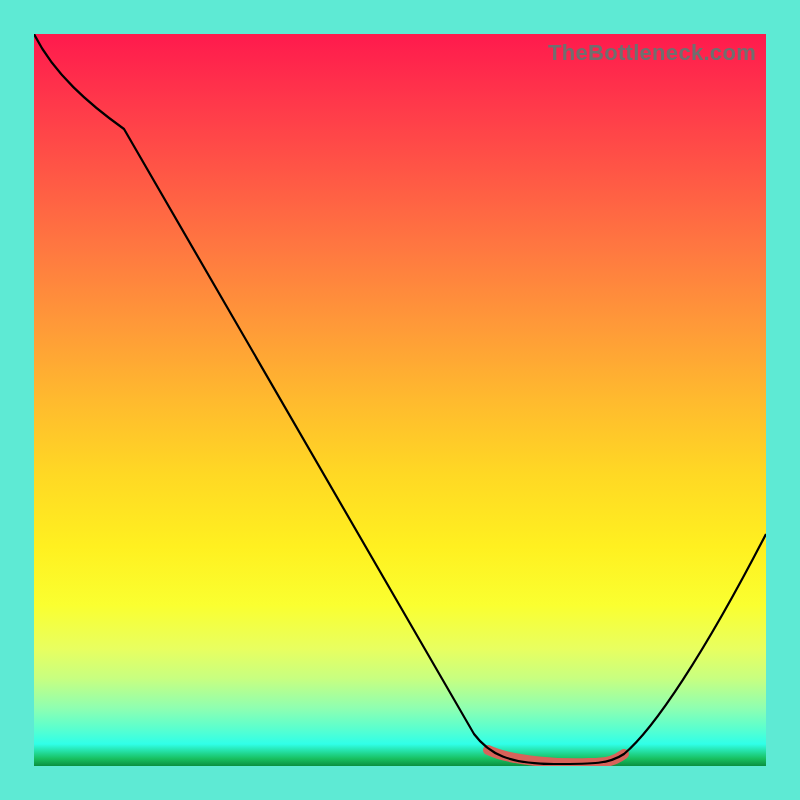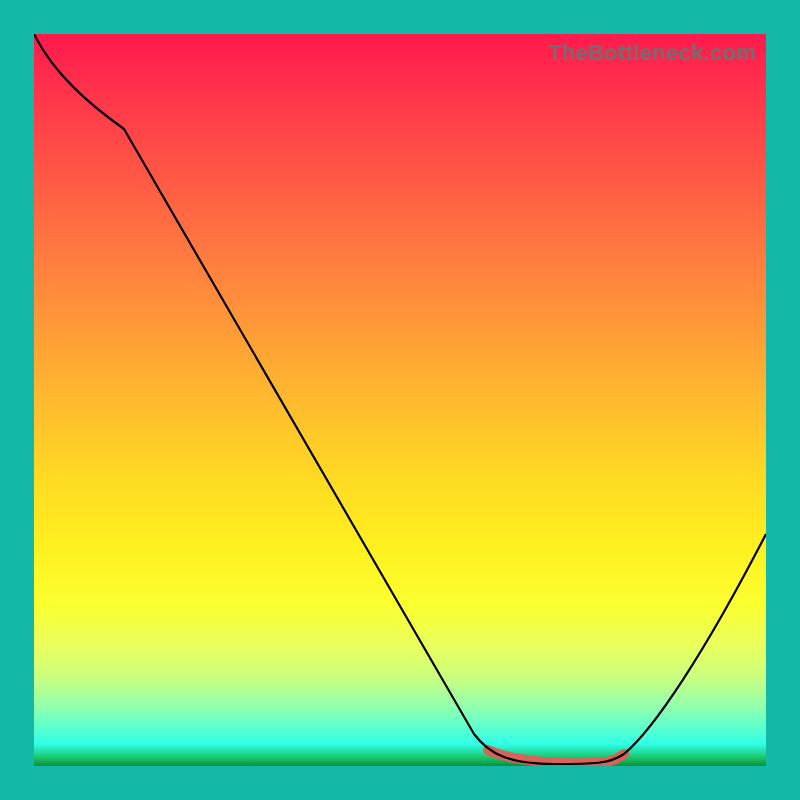--- a/index.html
+++ b/index.html
@@ -1,20 +1,20 @@
 <!DOCTYPE html>
 <html><head>
 <meta charset="utf-8">
 <style>
   * { margin: 0; padding: 0; box-sizing: border-box; }
   html, body { width: 800px; height: 800px; overflow: hidden; background: #000; }
   .outer {
     width: 800px;
     height: 800px;
-    background: #14b8a6;
+    background: #5eead4;
     position: relative;
   }
   .plot-area {
     position: absolute;
     left: 34px;
     top: 34px;
     width: 732px;
     height: 732px;
     background: linear-gradient(to bottom,
       #ff1a4d 0%,

